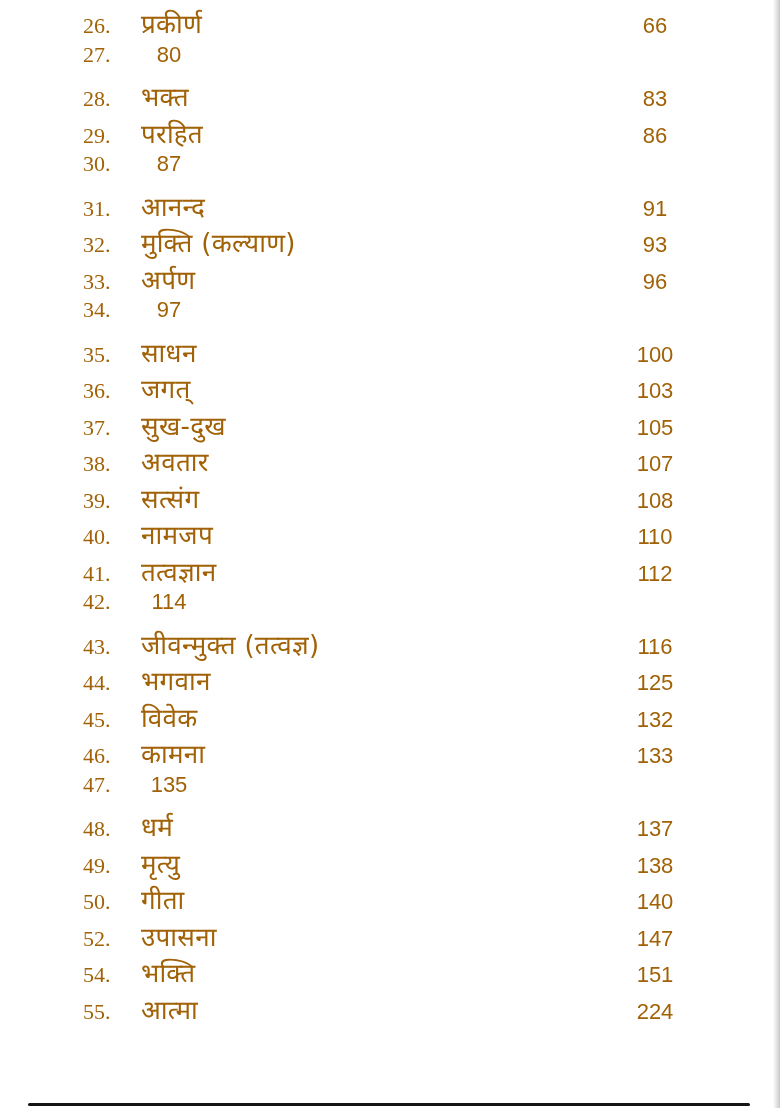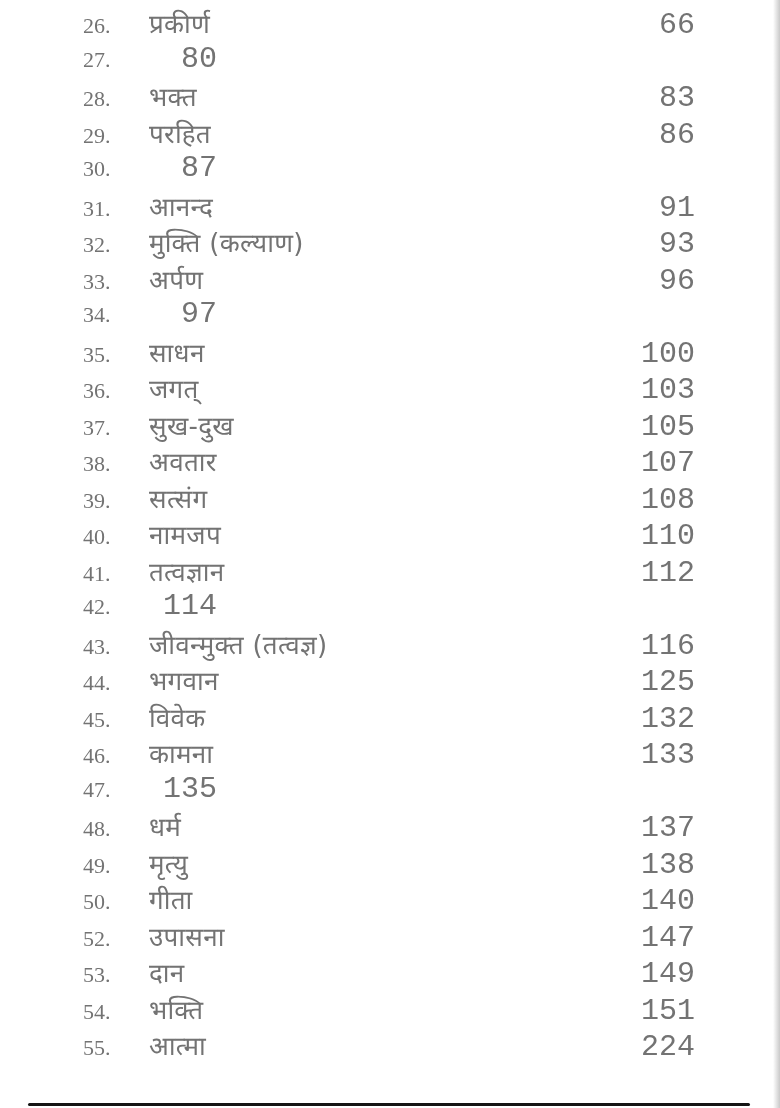--- a/index.html
+++ b/index.html
@@ -20,44 +20,43 @@
   .toc {
     position: absolute;
     top: 5px;
     left: 0;
     right: 0;
   }
   .toc-row {
     display: flex;
     align-items: baseline;
     height: 36.5px;
-    color: #737373;
-    gap: 8px;
+    color: #a16207;
   }
   .num {
     width: 46px;
     margin-left: 83px;
     font-family: "Liberation Serif", "DejaVu Serif", serif;
     font-size: 22px;
     text-align: left;
     flex: 0 0 auto;
   }
   .title {
     margin-left: 12px;
     font-size: 26px;
     flex: 1 1 auto;
     white-space: nowrap;
     letter-spacing: 0.3px;
   }
   .pageno {
     width: 80px;
     margin-right: 85px;
-    font-family: Liberation Mono, monospace;
-    font-size: 30px;
-    text-align: right;
+    font-family: Liberation Sans, sans-serif;
+    font-size: 22px;
+    text-align: center;
     flex: 0 0 auto;
   }
   .scan-edge-right {
     position: absolute;
     top: 0;
     right: 0;
     width: 7px;
     height: 100%;
     background: linear-gradient(to right, rgba(255,255,255,0), #c9c9c9);
   }
@@ -221,25 +220,20 @@
     <span class="pageno">140</span>
   </div>
 
 
   <div class="toc-row">
     <span class="num">52.</span>
     <span class="title">उपासना</span>
     <span class="pageno">147</span>
   </div>
 
-  <div class="toc-row">
-    <span class="num">53.</span>
-    <span class="title">दान</span>
-    <span class="pageno">149</span>
-  </div>
 
   <div class="toc-row">
     <span class="num">54.</span>
     <span class="title">भक्ति</span>
     <span class="pageno">151</span>
   </div>
 
   <div class="toc-row">
     <span class="num">55.</span>
     <span class="title">आत्मा</span>

